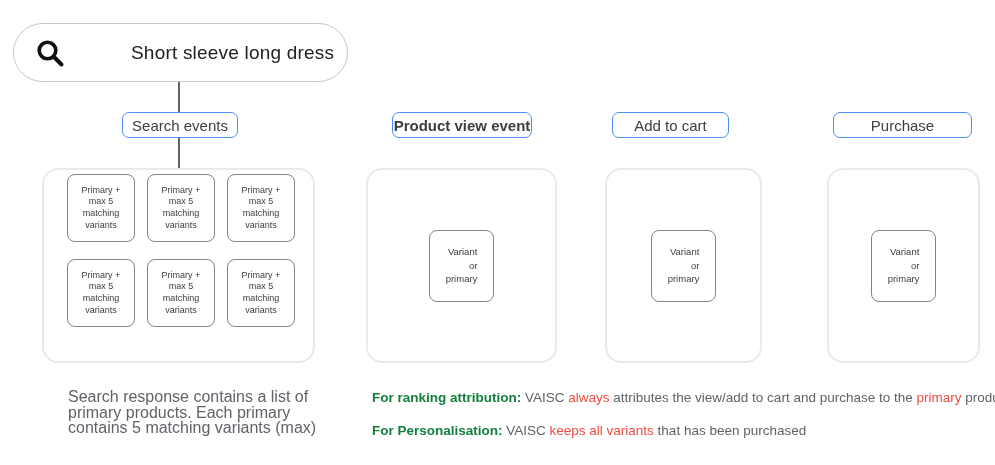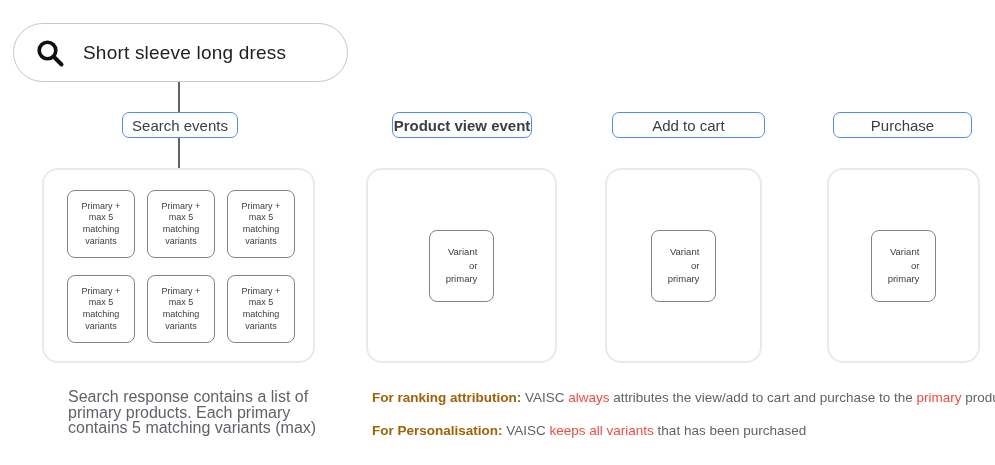--- a/index.html
+++ b/index.html
@@ -18,20 +18,21 @@
     position: absolute;
     left: 13px; top: 23px;
     width: 335px; height: 59px;
     border: 1px solid #c6c6c6;
     border-radius: 30px;
     background: #ffffff;
     display: flex;
     align-items: center;
     padding-left: 21px;
     z-index: 3;
+    gap: 48px;
   }
   .search-pill .icon-wrap {
     width: 30px; height: 30px;
     display: flex; align-items: center; justify-content: center;
     margin-right: 18px;
   }
   .search-query {
     font-size: 19px;
     color: #202124;
     letter-spacing: 0.2px;
@@ -59,34 +60,34 @@
     align-items: center;
     justify-content: center;
     font-size: 15px;
     color: #3c4043;
     z-index: 2;
     cursor: default;
     white-space: nowrap;
   }
   .btn-search   { left: 122px; width: 116px; }
   .btn-view     { left: 392px; width: 140px; font-weight: bold; }
-  .btn-cart     { left: 612px; width: 153px; }
+  .btn-cart     { left: 612px; width: 117px; }
   .btn-purchase { left: 833px; width: 139px; }
 
   
   .container {
     position: absolute;
     top: 168px;
     height: 195px;
     background: #ffffff;
     border: 2px solid #eaeaea;
     border-radius: 16px;
     z-index: 2;
   }
-  .cont-search   { left: 42px;  width: 273px; padding: 20px 0 0 23px; }
+  .cont-search   { left: 42px;  width: 273px; padding: 4px 0 0 23px; }
   .cont-view     { left: 366px; width: 191px; }
   .cont-cart     { left: 605px; width: 157px; }
   .cont-purchase { left: 827px; width: 153px; }
 
   .cont-search .grid {
     display: flex;
     flex-wrap: wrap;
     width: 240px;
     column-gap: 12px;
     row-gap: 17px;
@@ -136,21 +137,21 @@
   }
   .note-line {
     position: absolute;
     left: 372px;
     font-size: 13.5px;
     color: #5f6368;
     white-space: nowrap;
   }
   .note-ranking { top: 390px; }
   .note-personalisation { top: 423px; }
-  .note-line b { color: #a16207; font-weight: bold; }
+  .note-line b { color: #15803d; font-weight: bold; }
   .note-line .red { color: #ee4c41; }
 </style>
 </head>
 <body>
 
 <div class="canvas">
 
   <div class="search-pill">
     <span class="icon-wrap">
       <svg width="30" height="30" viewBox="0 0 30 30">

